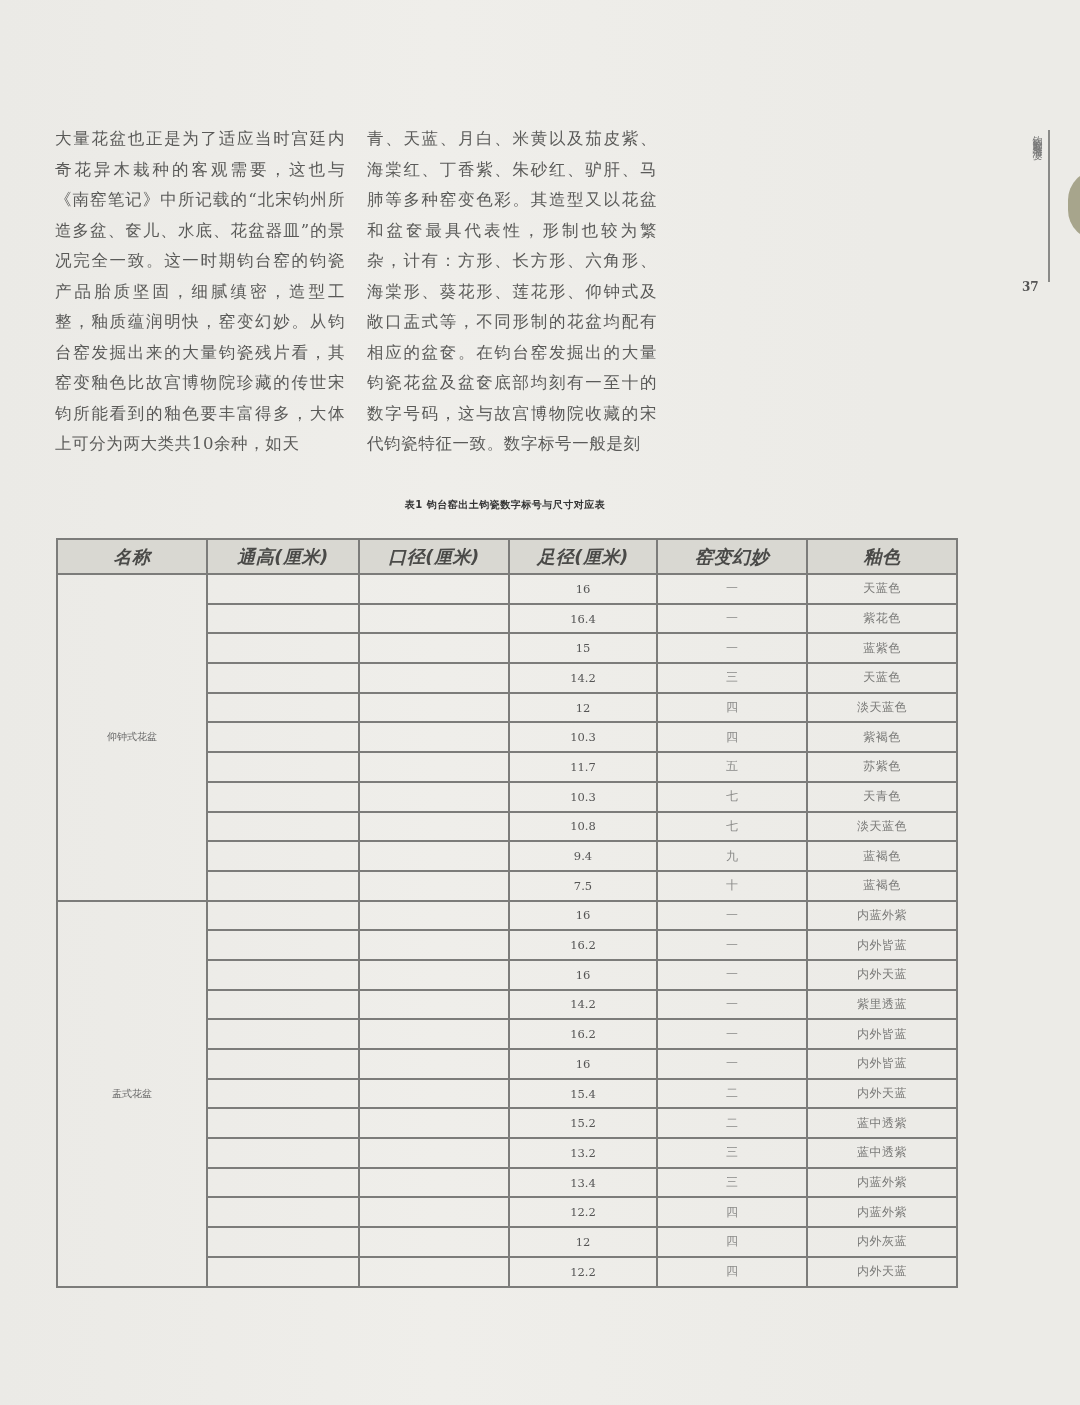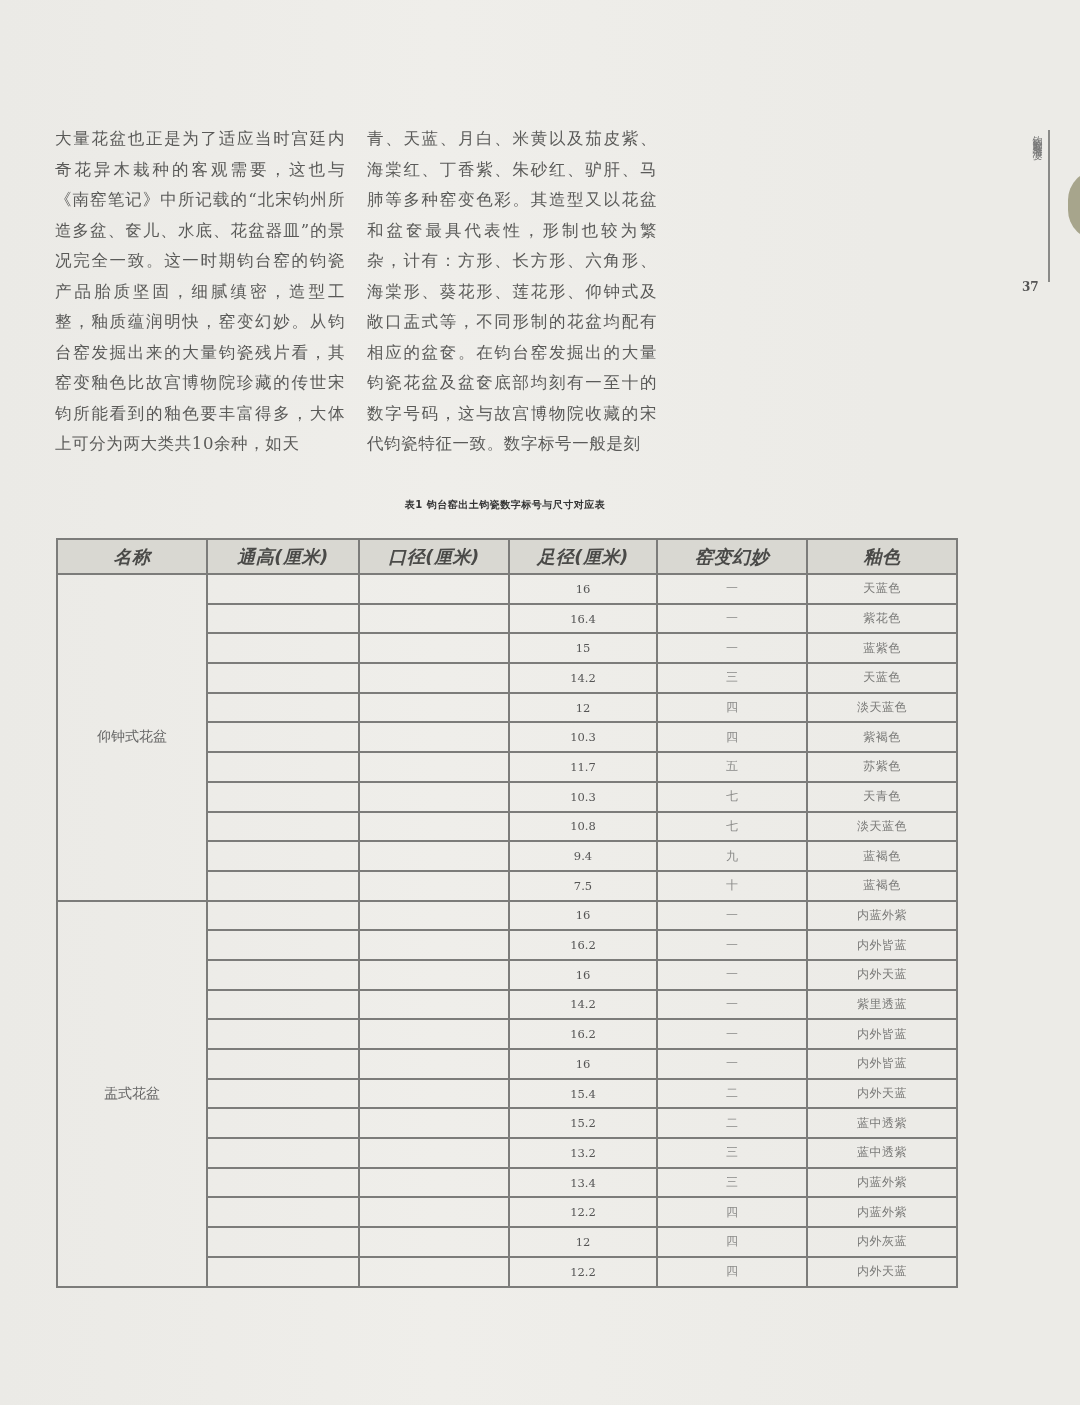--- a/index.html
+++ b/index.html
@@ -37,21 +37,21 @@
     position: absolute; left: 56px; top: 538px; width: 900px;
     border-collapse: collapse; table-layout: fixed;
     font-size: 11px; color: #6a6a68;
   }
   table.data th, table.data td { border: 2px solid #7c7c7a; text-align: center; padding: 0; }
   table.data th {
     background: #d9d8d2; height: 33px;
     font-family: "DejaVu Sans", sans-serif; font-size: 18px; font-weight: bold; color: #4a4a48; letter-spacing: 0.5px; font-style: italic;
   }
   table.data td { height: 27.7px; }
-  td.name { font-size: 14px; color: #666; margin-left: 30px; }
+  td.name { font-size: 10px; color: #666; margin-left: 30px; }
   td.glaze { font-size: 12px; color: #7a7a78; letter-spacing: 0.5px; }
   td.num { font-size: 11.5px; color: #555; }
   td.mark { font-size: 12px; color: #8a8a88; }
 </style>
 </head>
 <body>
 
 <div class="page">
 
   <div class="col" id="col1">

